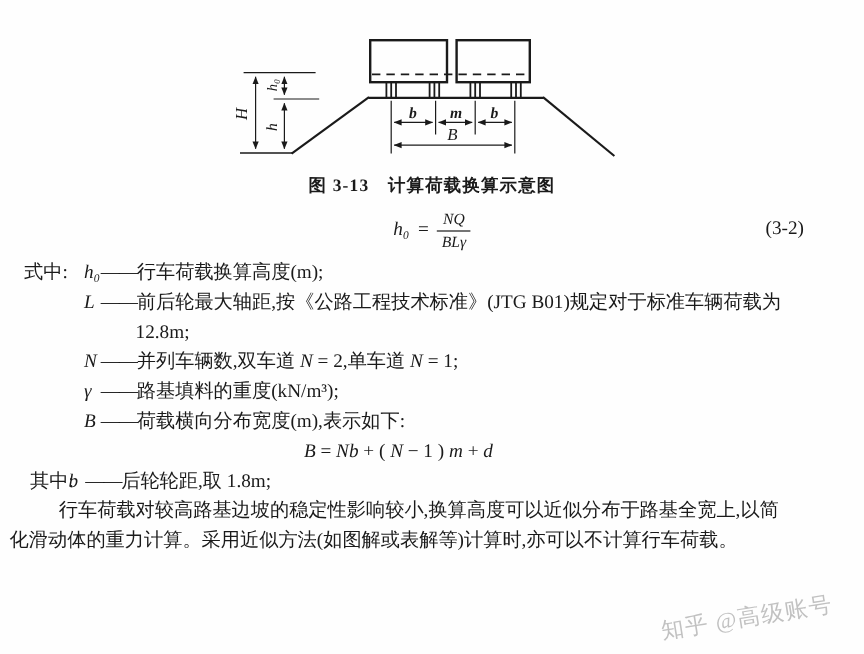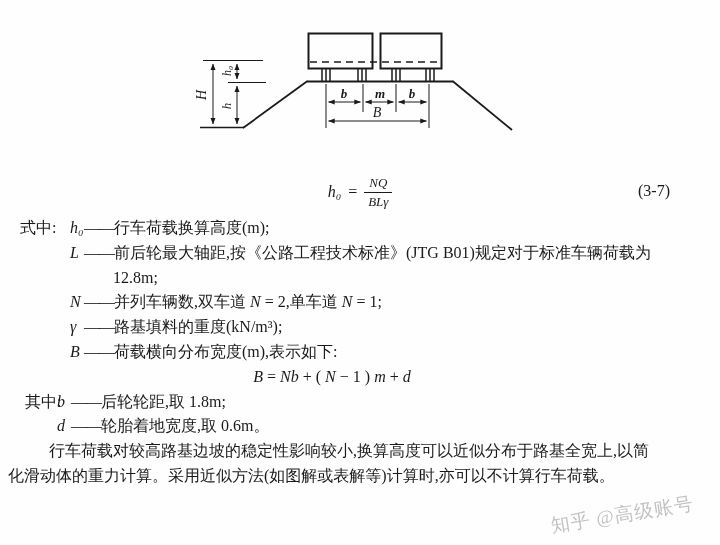--- a/index.html
+++ b/index.html
@@ -110,42 +110,42 @@
       <line x1="365.5" y1="102" x2="393.5" y2="102" marker-start="url(#arr)" marker-end="url(#arr)"></line>
       <line x1="398.5" y1="102" x2="426.5" y2="102" marker-start="url(#arr)" marker-end="url(#arr)"></line>
       <line x1="328.5" y1="121" x2="426.5" y2="121" marker-start="url(#arr)" marker-end="url(#arr)"></line>
     </g>
     <text x="344" y="98" text-anchor="middle" font-size="13" font-weight="bold">b</text>
     <text x="380" y="98" text-anchor="middle" font-size="13" font-weight="bold">m</text>
     <text x="412" y="98" text-anchor="middle" font-size="13" font-weight="bold">b</text>
     <text x="377" y="117" text-anchor="middle" font-size="14">B</text>
   </svg>
 
+  <div class="caption">图 3-13　计算荷载换算示意图</div>
 
   <div class="equation">
     <div class="eq-body">
       <span class="var">h₀</span>
       <span>=</span>
       <span class="frac">
         <span class="num var">NQ</span>
         <span class="den var">BLγ</span>
       </span>
     </div>
-    <span class="eq-num">(3-7)</span>
+    <span class="eq-num">(3-2)</span>
   </div>
 
   <div id="defs">
       <div class="row r-a"><span class="px">式中:</span><span class="var sym">h₀</span><span class="dash">——</span><span>行车荷载换算高度(m);</span></div>
       <div class="row r-a"><span class="px"></span><span class="var sym">L</span><span class="dash">——</span><span>前后轮最大轴距,按《公路工程技术标准》(JTG  B01)规定对于标准车辆荷载为</span></div>
       <div class="row r-c"><span>12.8m;</span></div>
       <div class="row r-a"><span class="px"></span><span class="var sym">N</span><span class="dash">——</span><span>并列车辆数,双车道 </span><span class="var">N</span><span> = 2,单车道 </span><span class="var">N</span><span> = 1;</span></div>
       <div class="row r-a"><span class="px"></span><span class="var sym">γ</span><span class="dash">——</span><span>路基填料的重度(kN/m³);</span></div>
       <div class="row r-a"><span class="px"></span><span class="var sym">B</span><span class="dash">——</span><span>荷载横向分布宽度(m),表示如下:</span></div>
       <div class="row r-f"><span class="var">B</span><span> = </span><span class="var">Nb</span><span> + ( </span><span class="var">N</span><span> − 1 ) </span><span class="var">m</span><span> + </span><span class="var">d</span></div>
       <div class="row r-b"><span class="px">其中: </span><span class="var sym">b</span><span class="dash">——</span><span>后轮轮距,取 1.8m;</span></div>
-      <div class="row r-b"><span class="px"></span><span class="var sym">d</span><span class="dash">——</span><span>轮胎着地宽度,取 0.6m。</span></div>
       <div class="row r-p1"><span>行车荷载对较高路基边坡的稳定性影响较小,换算高度可以近似分布于路基全宽上,以简</span></div>
       <div class="row r-p2"><span>化滑动体的重力计算。采用近似方法(如图解或表解等)计算时,亦可以不计算行车荷载。</span></div>
     </div>
 
   <div class="watermark">知乎 @高级账号</div>
 
 </div>
 
 </body></html>

